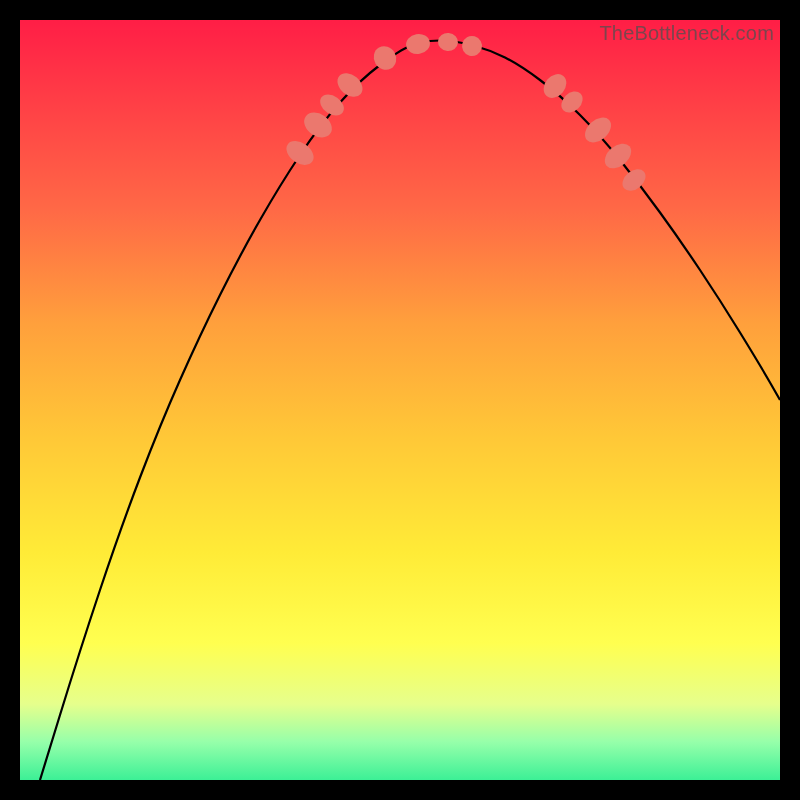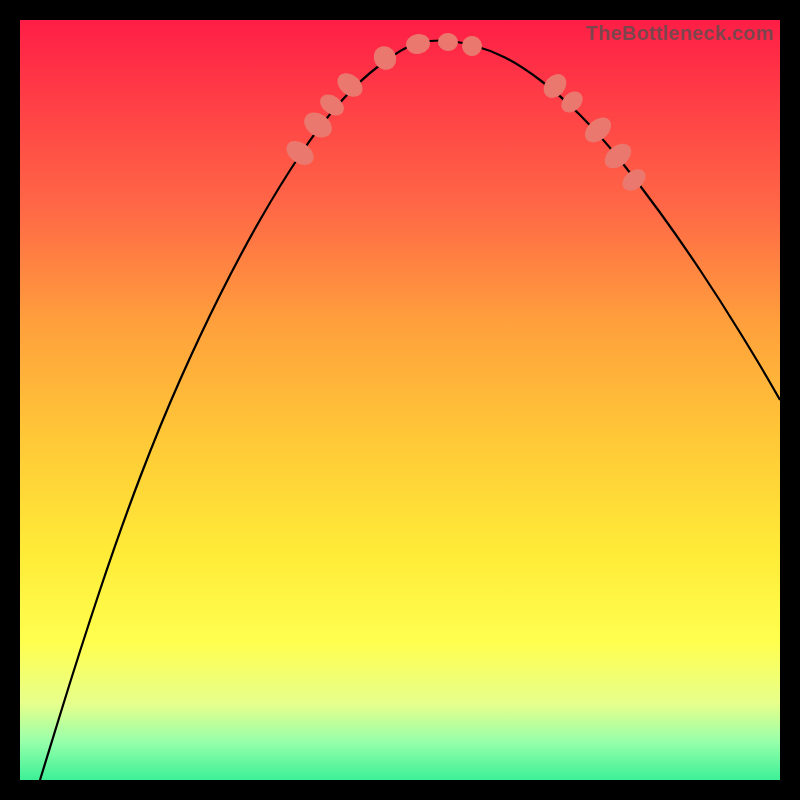--- a/index.html
+++ b/index.html
@@ -33,21 +33,21 @@
       rgb(150, 255, 170) 95%,
       rgb(60, 240, 150) 100%
     );
   }
   .watermark {
     position: absolute;
     top: 2px;
     right: 6px;
     font-family: Arial, Helvetica, sans-serif;
     font-size: 20px;
-    font-weight: bold;
+    font-weight: normal;
     color: rgba(80, 80, 80, 0.75);
     letter-spacing: 0.2px;
   }
   svg.curve {
     position: absolute;
     inset: 0;
     width: 100%;
     height: 100%;
   }
   .marker {

